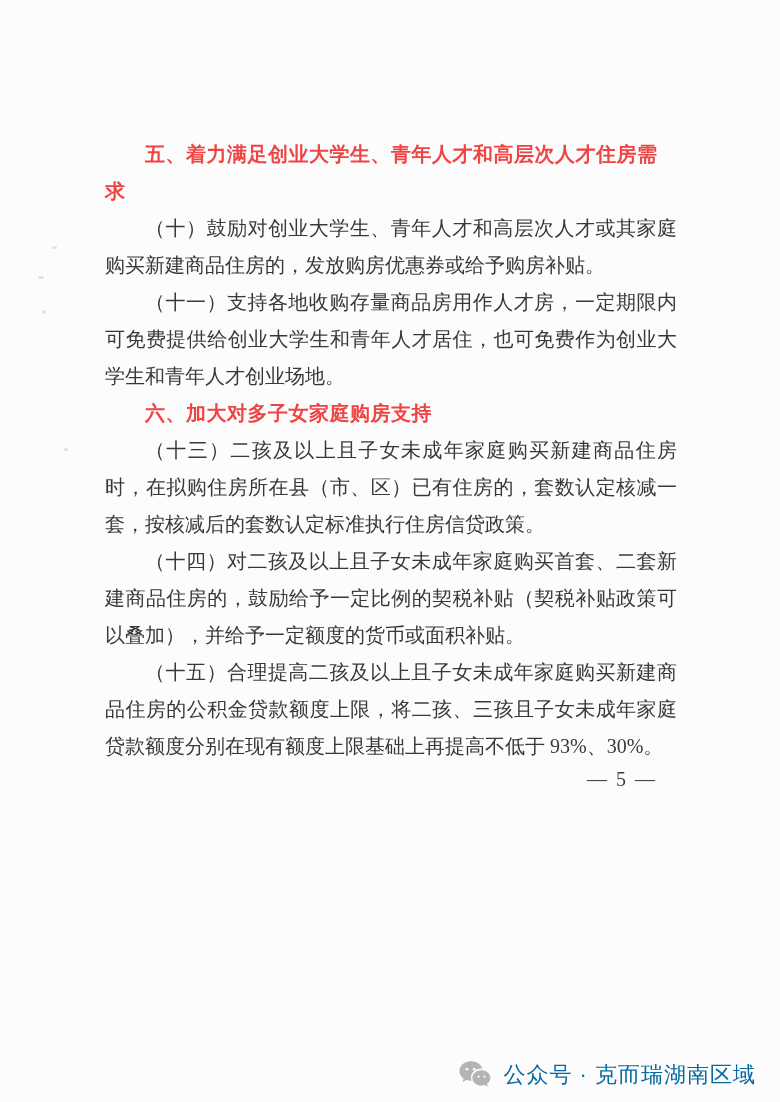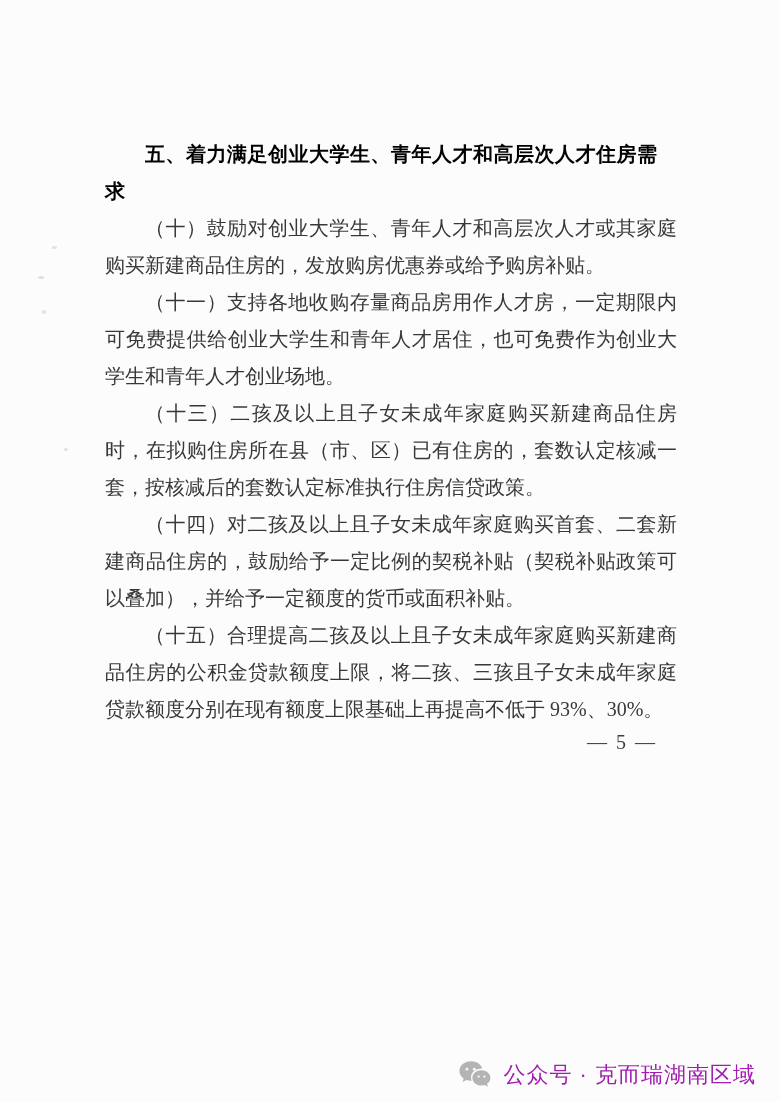--- a/index.html
+++ b/index.html
@@ -28,21 +28,21 @@
   }
   p.para, p.heading {
     margin: 0;
     text-indent: 2em;
     text-align: justify;
     text-justify: inter-ideograph;
   }
   p.heading {
     font-family: "Liberation Sans", "DejaVu Sans", sans-serif;
     font-weight: bold;
-    color: #000000;
+    color: #ef4444;
     letter-spacing: 0.5px;
     text-align: left;
   }
   .page-number {
     text-align: right;
     padding-right: 20px;
     font-size: 20px;
     line-height: 26px;
     margin-top: 1px;
     color: #3d3d3d;
@@ -50,21 +50,21 @@
   }
   .footer {
     position: absolute;
     bottom: 12px;
     right: 24px;
     display: flex;
     align-items: center;
     gap: 9px;
     font-family: "Liberation Sans", "DejaVu Sans", sans-serif;
     font-size: 22px;
-    color: #a21caf;
+    color: #0369a1;
     letter-spacing: 1px;
   }
   .footer .icon {
     display: inline-flex;
     align-items: center;
   }
   
   .speck {
     position: absolute;
     background: #d9d9d9;
@@ -82,20 +82,21 @@
 <div class="page">
   <div class="speck s1"></div>
   <div class="speck s2"></div>
   <div class="speck s3"></div>
   <div class="speck s4"></div>
 
   <div class="content">
     <p class="heading">五、着力满足创业大学生、青年人才和高层次人才住房需求</p>
     <p class="para">（十）鼓励对创业大学生、青年人才和高层次人才或其家庭购买新建商品住房的，发放购房优惠券或给予购房补贴。</p>
     <p class="para">（十一）支持各地收购存量商品房用作人才房，一定期限内可免费提供给创业大学生和青年人才居住，也可免费作为创业大学生和青年人才创业场地。</p>
+    <p class="heading">六、加大对多子女家庭购房支持</p>
     <p class="para">（十三）二孩及以上且子女未成年家庭购买新建商品住房时，在拟购住房所在县（市、区）已有住房的，套数认定核减一套，按核减后的套数认定标准执行住房信贷政策。</p>
     <p class="para">（十四）对二孩及以上且子女未成年家庭购买首套、二套新建商品住房的，鼓励给予一定比例的契税补贴（契税补贴政策可以叠加），并给予一定额度的货币或面积补贴。</p>
     <p class="para">（十五）合理提高二孩及以上且子女未成年家庭购买新建商品住房的公积金贷款额度上限，将二孩、三孩且子女未成年家庭贷款额度分别在现有额度上限基础上再提高不低于 93%、30%。</p>
     <div class="page-number">— 5 —</div>
   </div>
 
   <div class="footer">
     <span class="icon">
       <svg viewBox="0 0 36 30" width="36" height="30" aria-hidden="true">
         <g fill="#b4b4b4">

